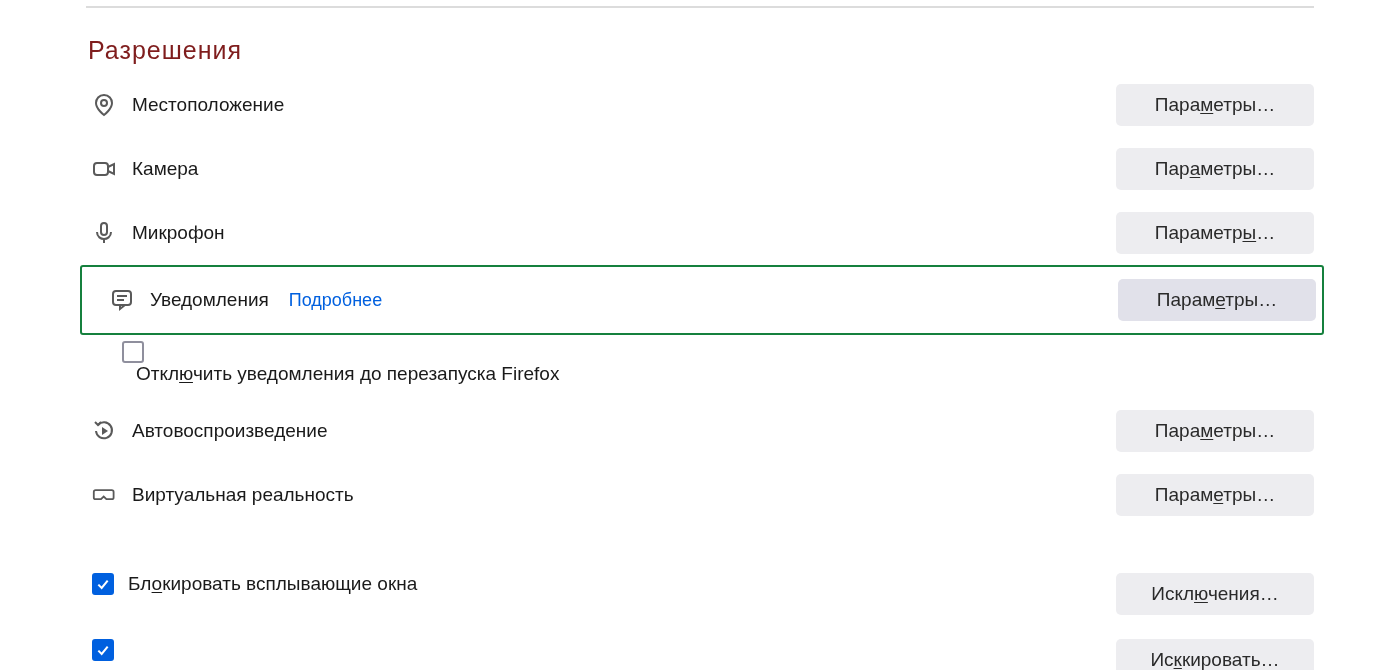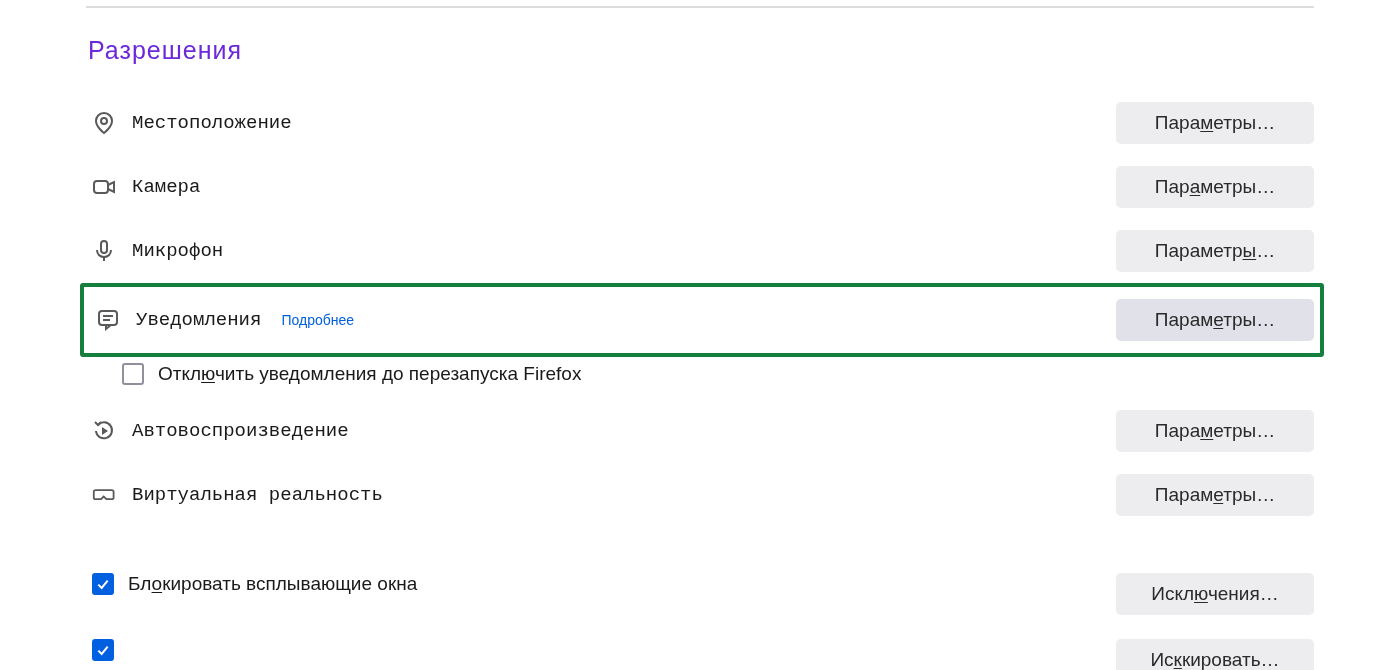--- a/index.html
+++ b/index.html
@@ -15,45 +15,44 @@
   }
   .hr {
     border: none;
     border-top: 2px solid #dcdcdc;
     margin: 6px 0 28px 0;
   }
   .section-title {
     font-size: 25px;
     font-weight: 500;
     letter-spacing: 1px;
-    color: #6d28d9;
-    margin: 0 0 26px 2px;
+    color: #7f1d1d;
+    margin: 0 0 8px 2px;
   }
   .row {
     display: flex;
     align-items: center;
     padding: 11px 0 11px 6px;
   }
   .icon {
     width: 24px;
     height: 24px;
     flex: 0 0 24px;
     color: #5a5a5a;
     fill: none;
     stroke: currentColor;
   }
   .lbl {
     font-size: 19px;
     color: #1a1a1a;
     margin-left: 16px;
     white-space: nowrap;
-    font-family: Liberation Mono, monospace;
   }
   .link {
-    font-size: 14px;
+    font-size: 18px;
     color: #0060df;
     margin-left: 20px;
     cursor: pointer;
     text-decoration: none;
   }
   .spacer { flex: 1 1 auto; }
   .btn {
     background: #ededf0;
     border: none;
     border-radius: 5px;
@@ -62,32 +61,33 @@
     padding: 10px 16px;
     min-width: 198px;
     text-align: center;
     cursor: pointer;
     font-family: inherit;
   }
   .btn.active { background: #e1e1ea; }
   .btn .u { text-decoration: underline; text-underline-offset: 2px; }
 
   .highlight {
-    border: 4px solid #15803d;
+    border: 2px solid #15803d;
     border-radius: 3px;
-    padding: 6px 6px 6px 2px;
+    padding: 6px 6px 6px 18px;
     margin-left: -6px;
     margin-right: -10px;
   }
   .subrow {
     display: flex;
     align-items: flex-start;
     padding: 8px 0 8px 36px;
     margin-top: -2px;
     margin-bottom: 6px;
+    flex-direction: column;
   }
   .cb {
     width: 22px;
     height: 22px;
     border: 2px solid #8f8f9d;
     border-radius: 3px;
     background: #fff;
     display: inline-flex;
     align-items: center;
     justify-content: center;

